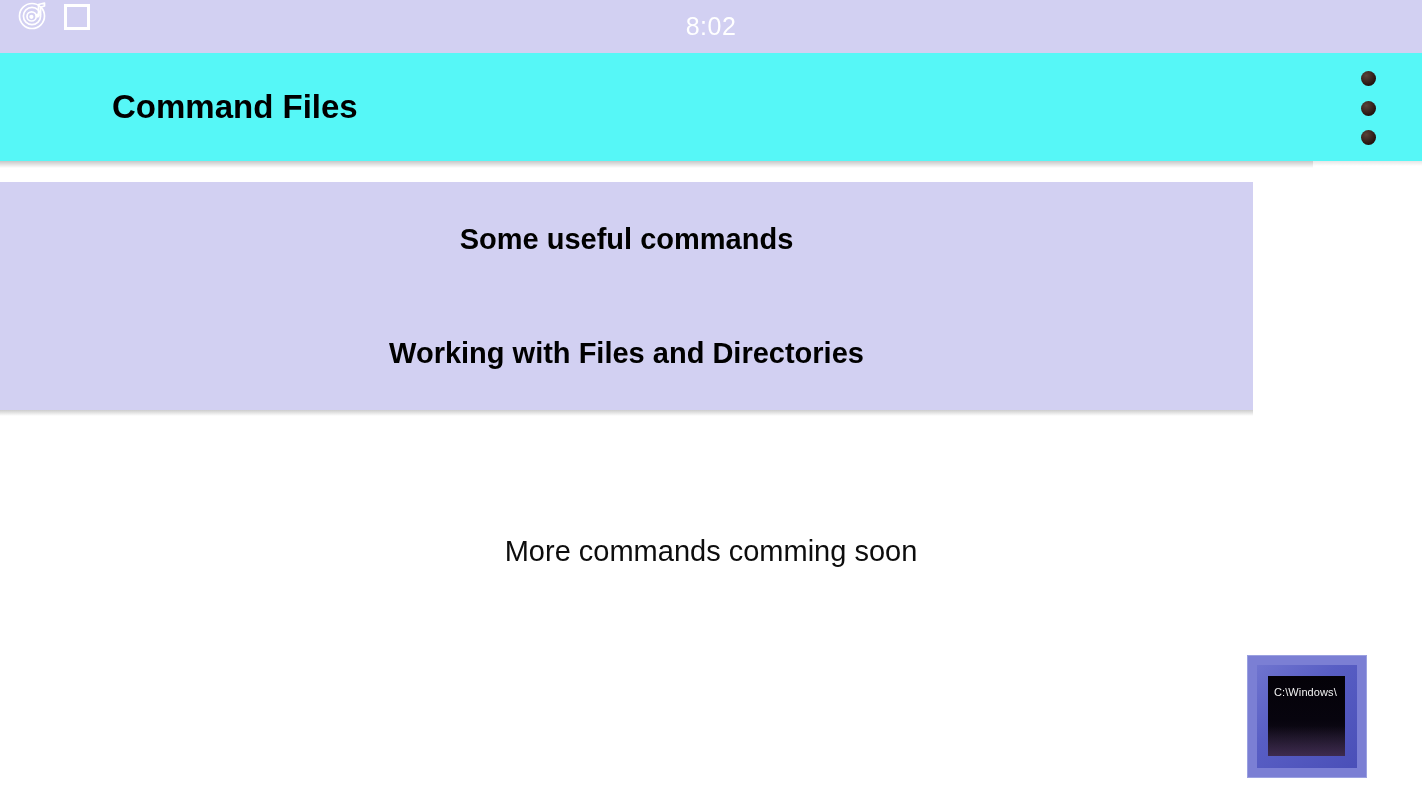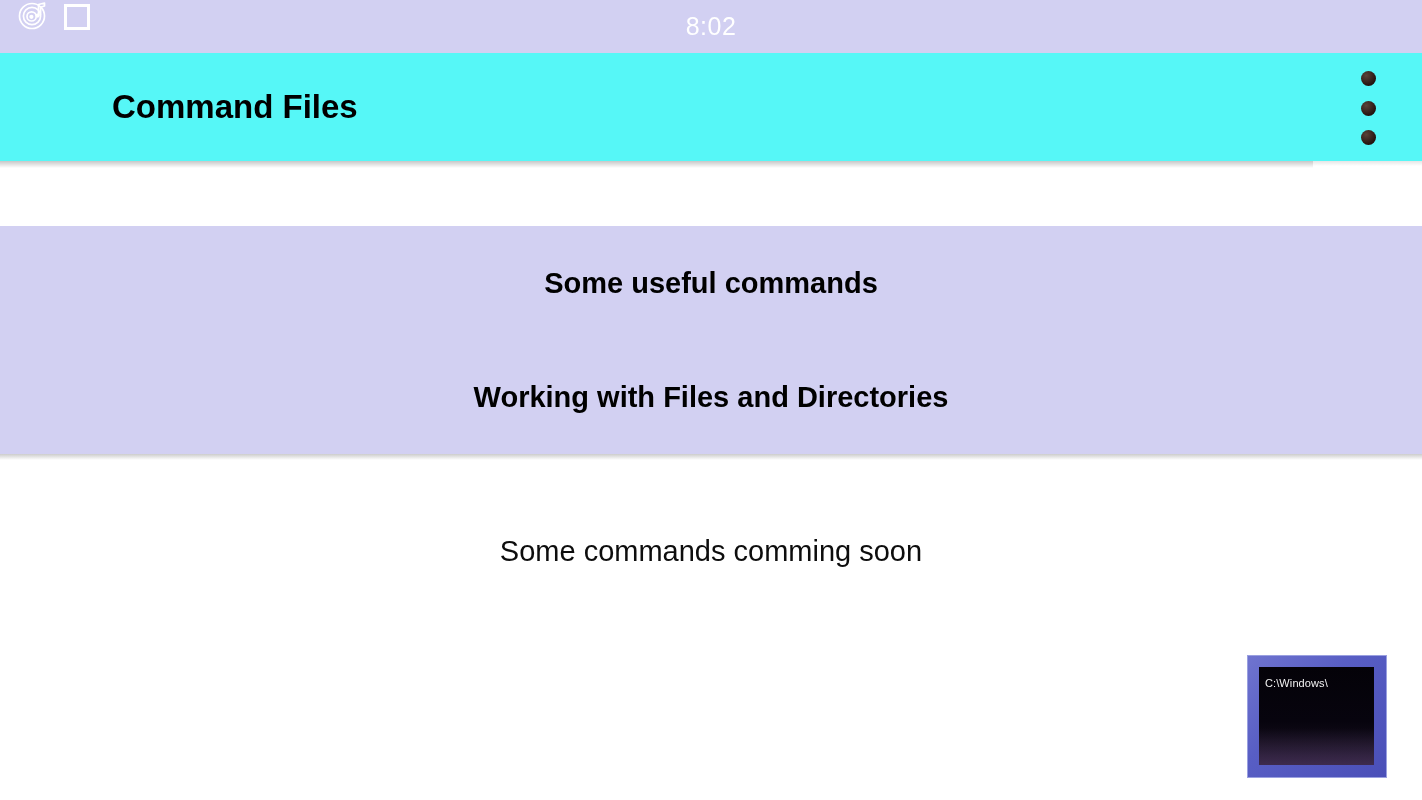--- a/index.html
+++ b/index.html
@@ -113,34 +113,33 @@
     width: 15px;
     height: 15px;
     border-radius: 50%;
     background: radial-gradient(circle at 35% 30%, #5a4238, #241410 70%);
   }
 
   
   .cmd-button {
     position: absolute;
     left: 0;
-    width: 1422px;
+    width: 1253px;
     background: #d2d0f2;
     display: flex;
     align-items: center;
     justify-content: center;
     box-sizing: border-box;
     border: none;
     font-family: "Liberation Sans", sans-serif;
     font-size: 29px;
     font-weight: bold;
     color: #000000;
     cursor: pointer;
     padding: 0;
-    margin-top: 44px;
   }
   .cmd-button::after {
     content: "";
     position: absolute;
     left: 0;
     bottom: -6px;
     width: 100%;
     height: 6px;
     background: linear-gradient(to bottom, rgba(0,0,0,0.20), rgba(0,0,0,0.0));
   }
@@ -156,25 +155,26 @@
     font-size: 29px;
     font-weight: normal;
     color: #0d0d0d;
   }
 
   
   .cmd-icon {
     position: absolute;
     left: 1247px;
     top: 655px;
-    width: 140px;
+    width: 120px;
     height: 123px;
     background: #7b7fd4;
     border: 1px solid #9aa0e0;
     box-sizing: border-box;
+    padding: 9px;
   }
   .cmd-icon-bevel {
     width: 100%;
     height: 100%;
     box-sizing: border-box;
     background:
       linear-gradient(135deg, #6f74cf 0%, #585ec4 40%, #4a4fb8 100%);
     padding: 11px 12px 12px 11px;
     position: relative;
   }
@@ -234,21 +234,21 @@
 <div class="overflow-menu">
   <span class="overflow-dot"></span>
   <span class="overflow-dot"></span>
   <span class="overflow-dot"></span>
 </div>
 
 <button class="cmd-button b1">Some useful commands</button>
 
 <button class="cmd-button b2">Working with Files and Directories</button>
 
-<div class="coming-soon">Some commands comming soon</div>
+<div class="coming-soon">More commands comming soon</div>
 
 <div class="cmd-icon">
   <div class="cmd-icon-bevel">
     <div class="cmd-icon-screen">
       <div class="cmd-icon-text">C:\Windows\</div>
       <div class="cmd-icon-glow"></div>
     </div>
   </div>
 </div>
 

